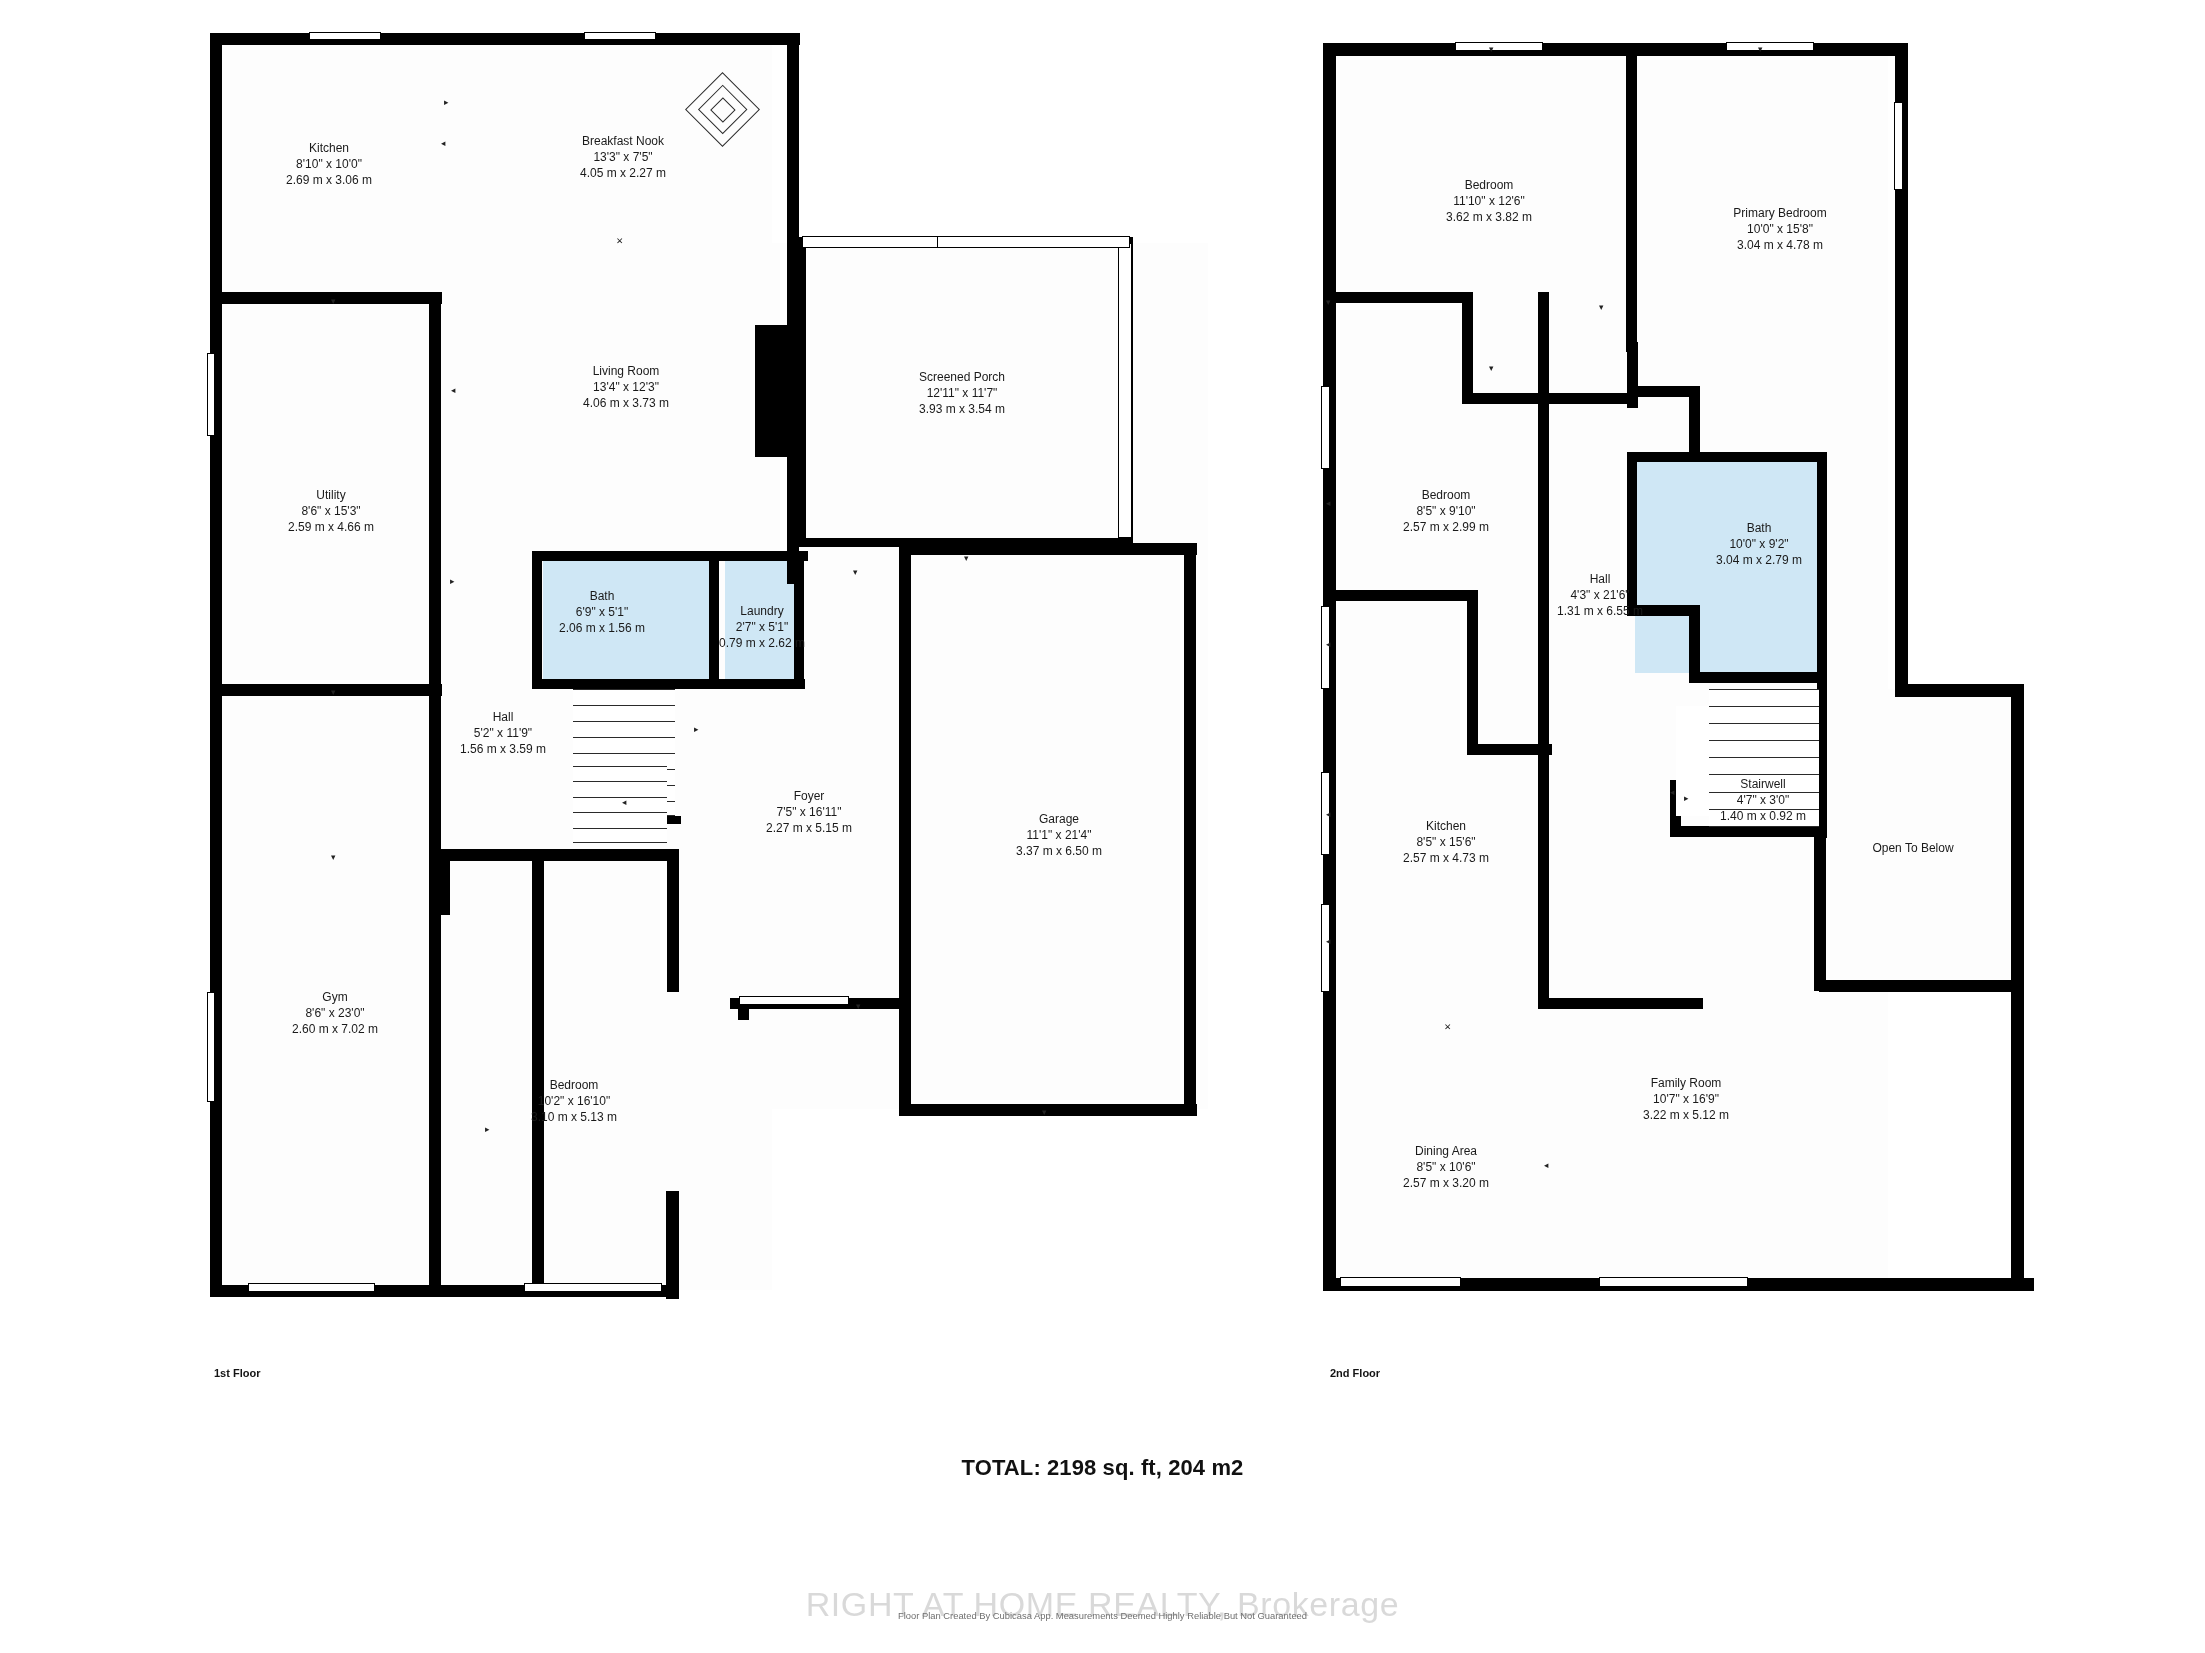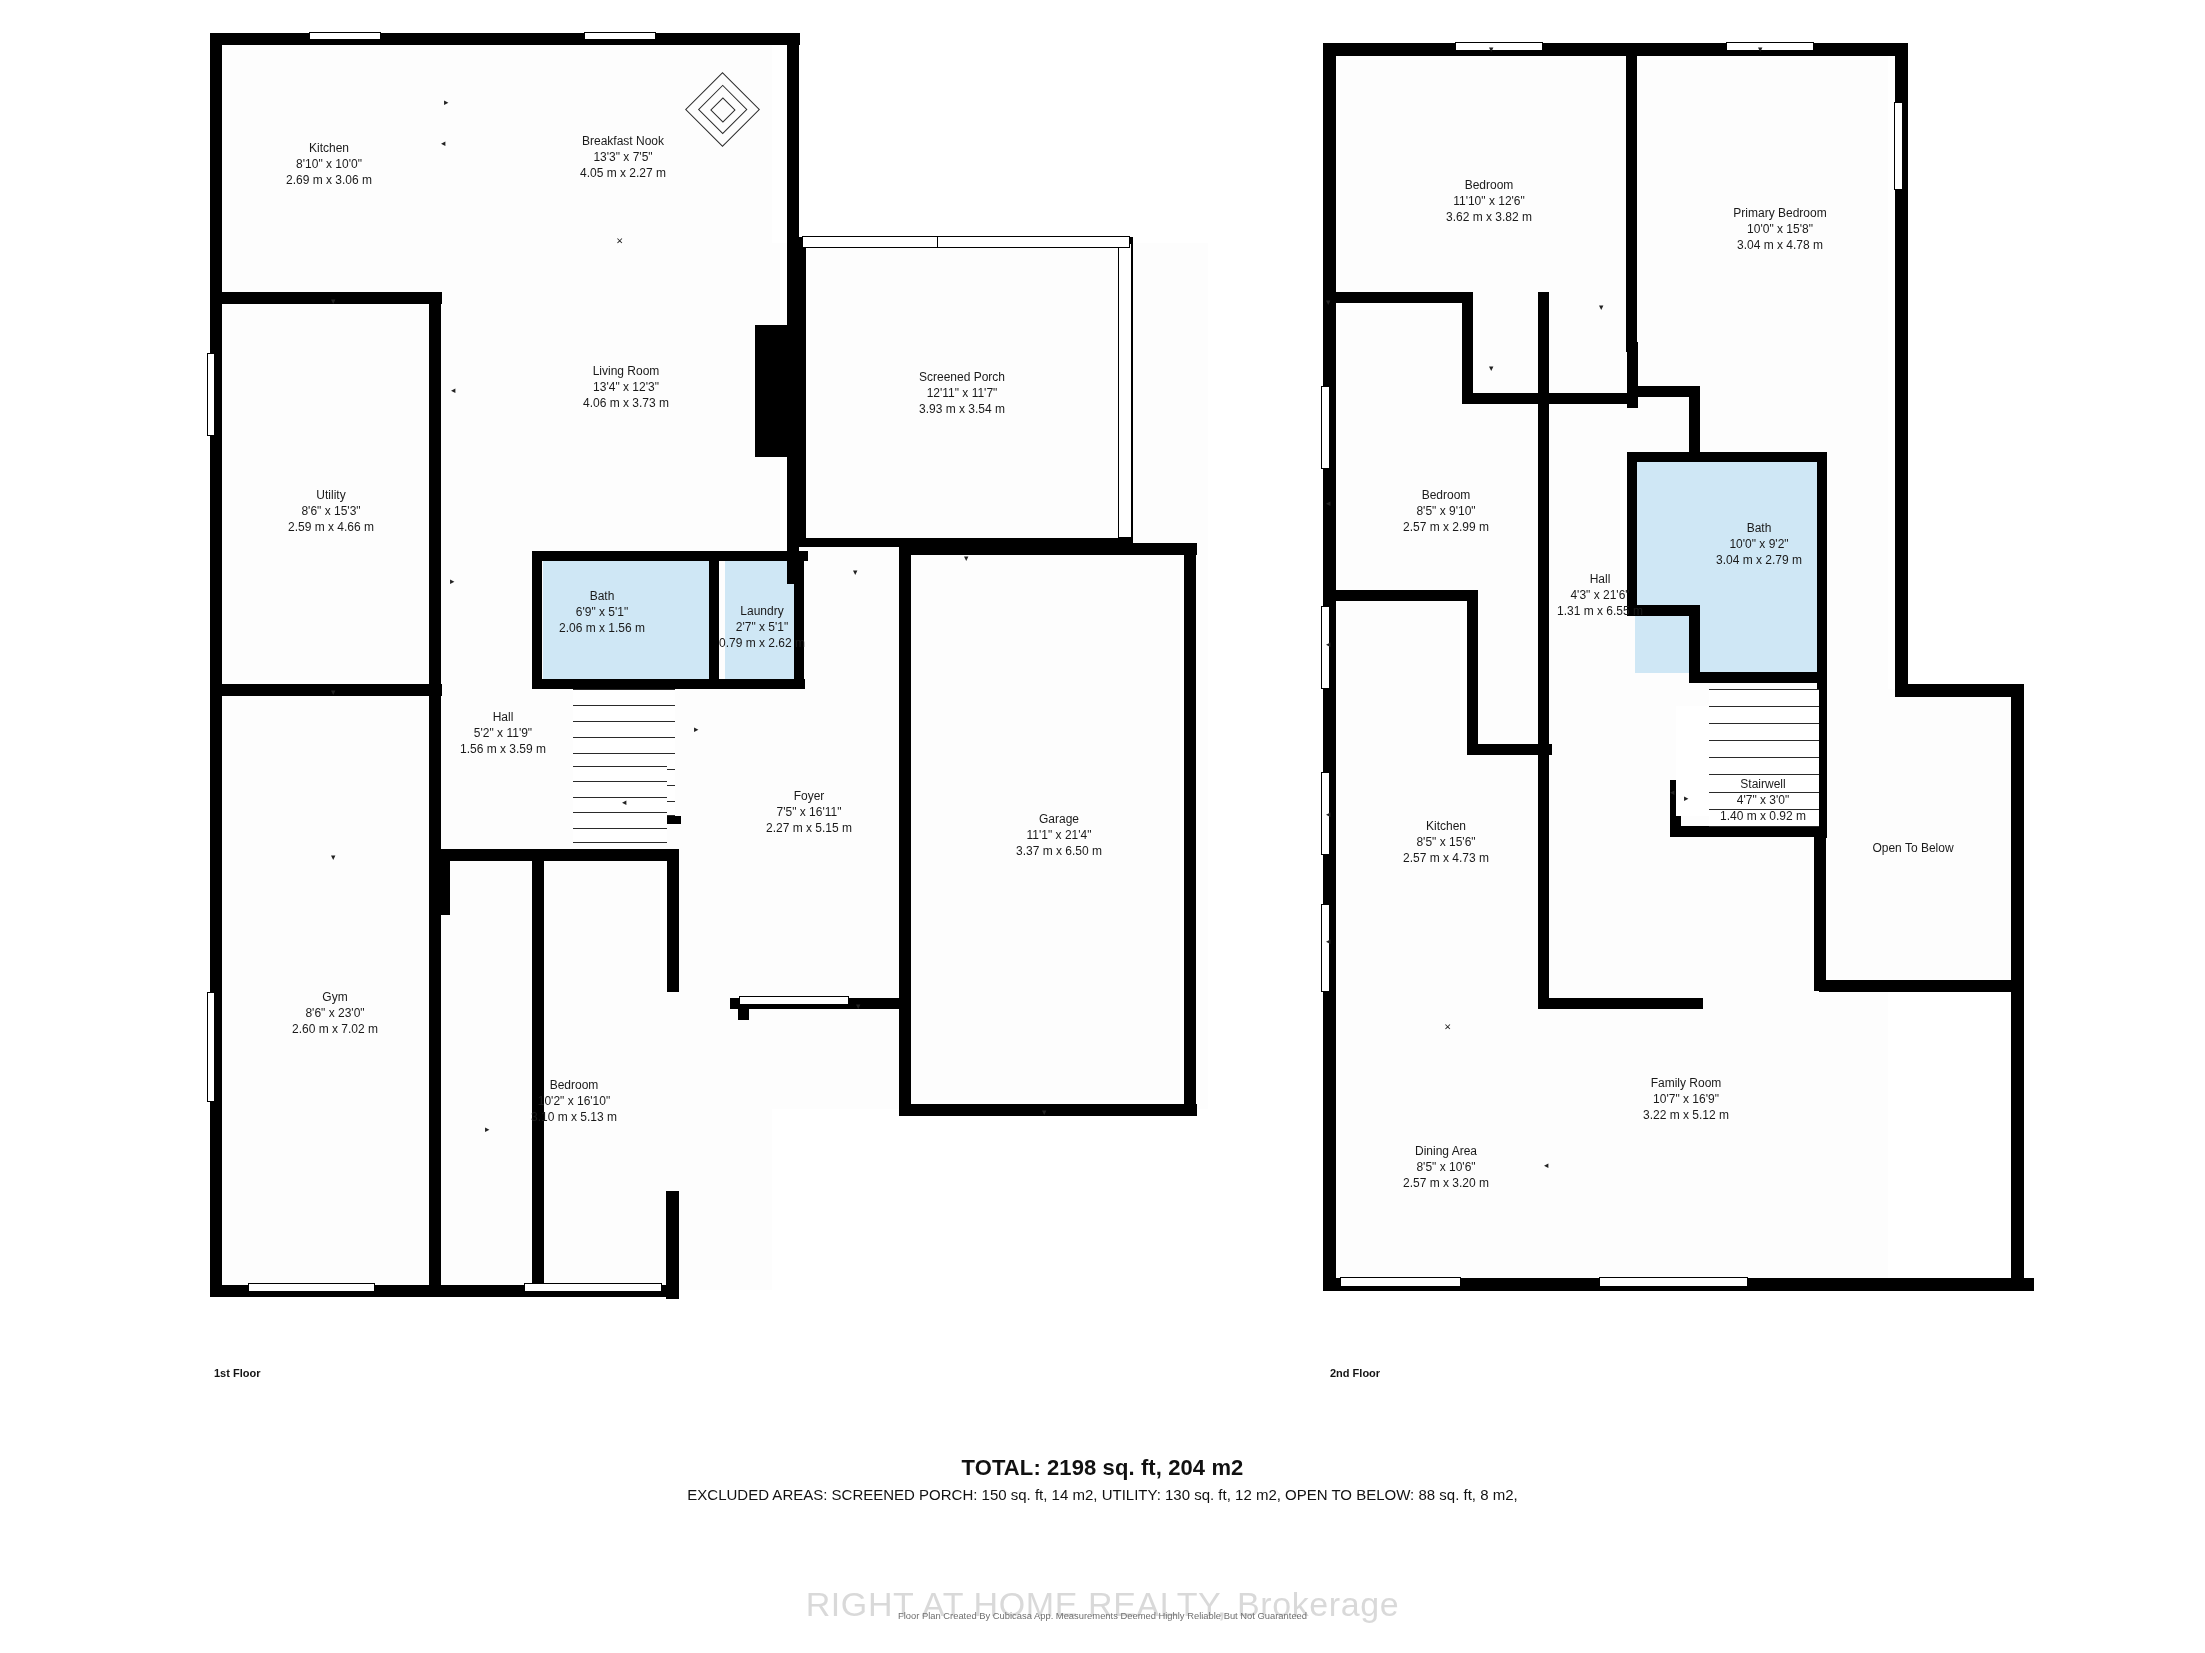--- a/index.html
+++ b/index.html
@@ -442,20 +442,19 @@
       <span class="nm">Dining Area</span>
       <span class="d1">8'5" x 10'6"</span>
       <span class="d2">2.57 m x 3.20 m</span>
     </div>
 
     <div class="floor-tag" style="left:1330px; top:1367px;">2nd Floor</div>
   </div>
 
   <div id="footer">
     <div class="total">TOTAL: 2198 sq. ft, 204 m2</div>
-    <div class="ln">EXCLUDED AREAS: SCREENED PORCH: 150 sq. ft, 14 m2, UTILITY: 130 sq. ft, 12 m2, OPEN TO BELOW: 88 sq. ft, 8 m2,</div>
   </div>
 
   <div id="credit">Floor Plan Created By Cubicasa App. Measurements Deemed Highly Reliable But Not Guaranteed</div>
   <div id="watermark">RIGHT AT HOME REALTY, Brokerage</div>
 
 </div>
 
 
 </body></html>

